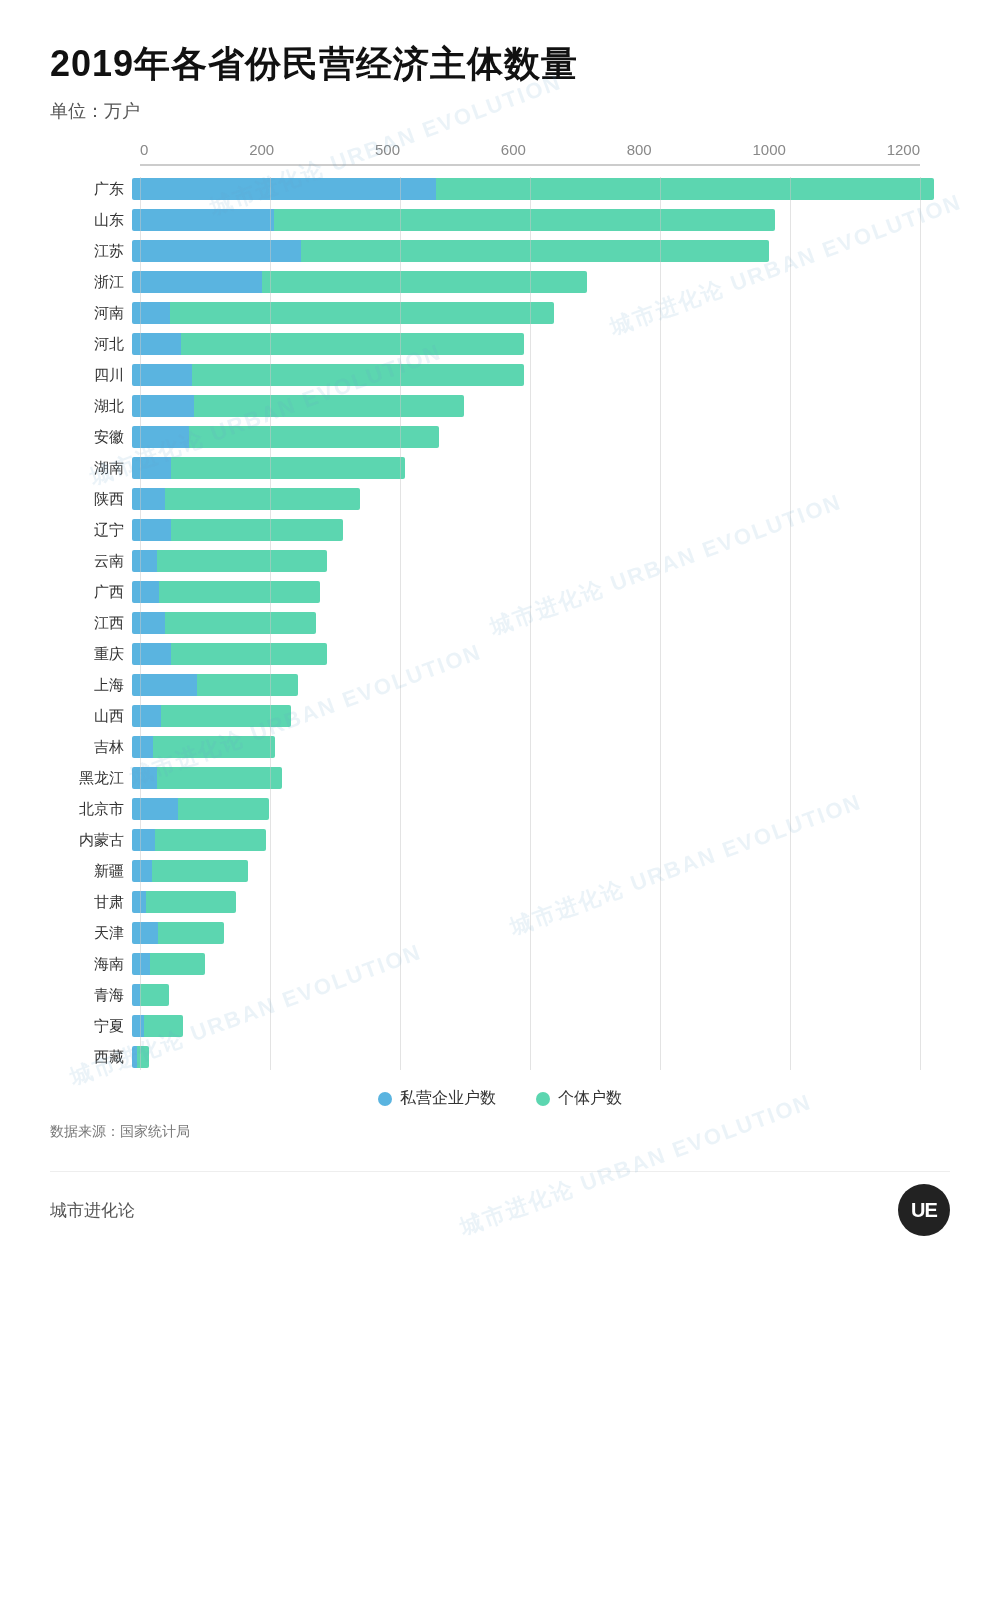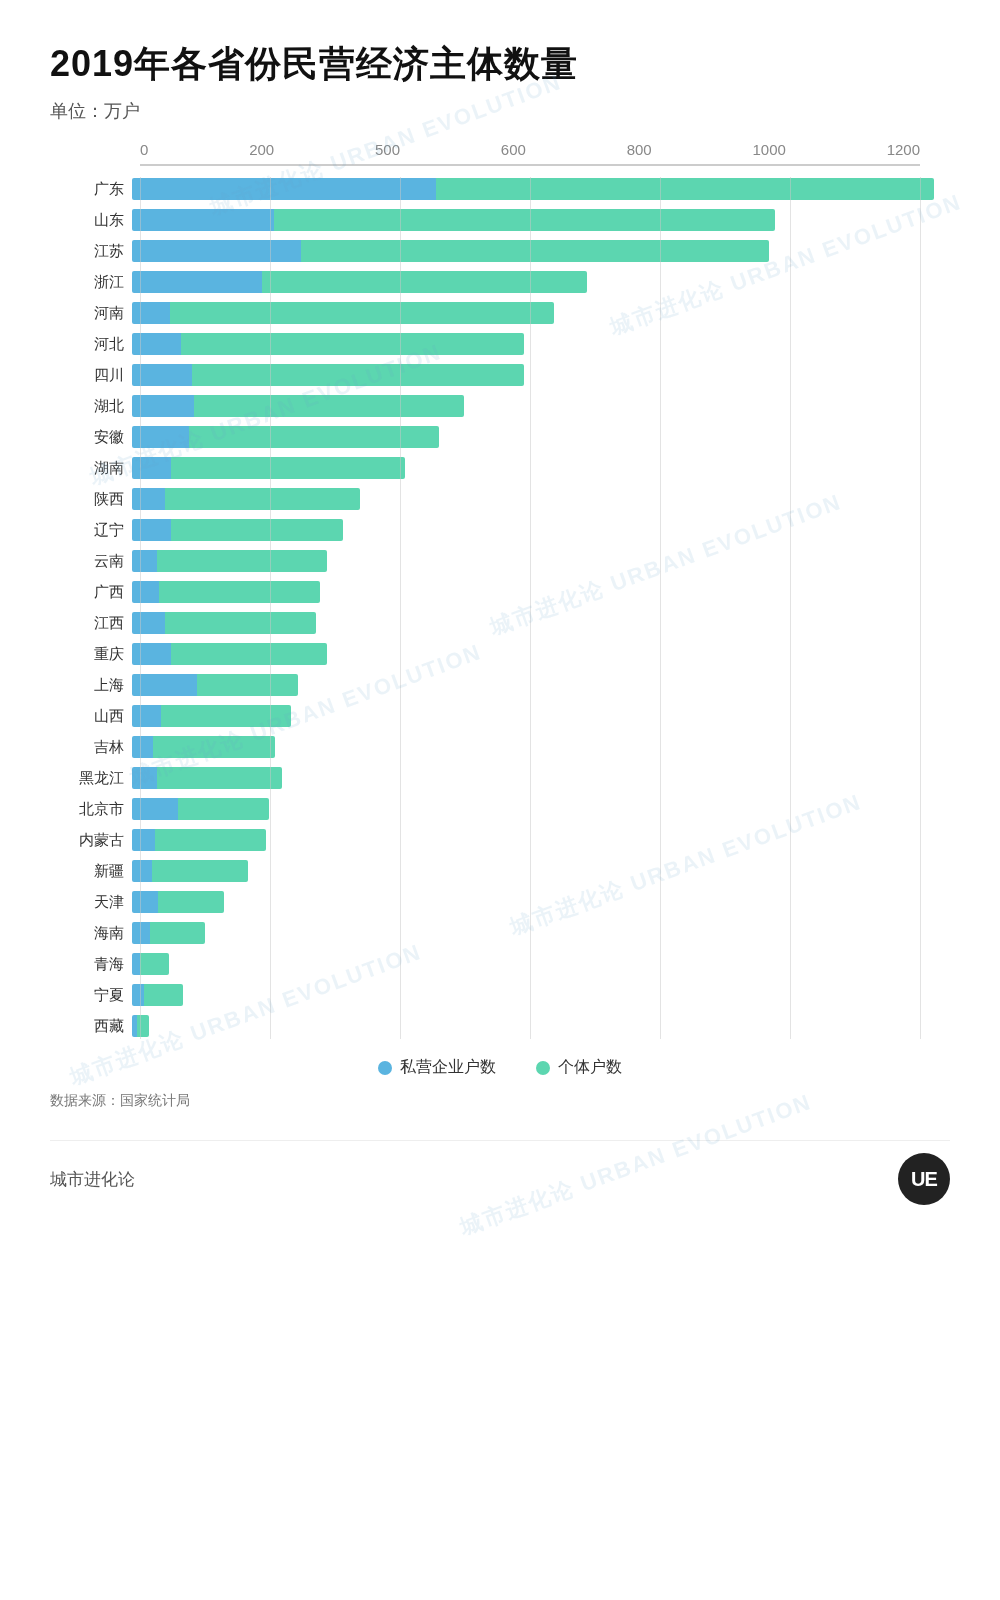--- a/index.html
+++ b/index.html
@@ -327,20 +327,27 @@
         </div>
       </div>
       <div class="bar-row">
         <div class="bar-label">新疆</div>
         <div class="bar-container" style="width: 116px;">
           <div class="bar-blue" style="width: 20px;"></div>
           <div class="bar-green" style="width: 96px;"></div>
         </div>
       </div>
       <div class="bar-row">
+        <div class="bar-label">甘肃</div>
+        <div class="bar-container" style="width: 104px;">
+          <div class="bar-blue" style="width: 14px;"></div>
+          <div class="bar-green" style="width: 90px;"></div>
+        </div>
+      </div>
+      <div class="bar-row">
         <div class="bar-label">天津</div>
         <div class="bar-container" style="width: 92px;">
           <div class="bar-blue" style="width: 26px;"></div>
           <div class="bar-green" style="width: 66px;"></div>
         </div>
       </div>
       <div class="bar-row">
         <div class="bar-label">海南</div>
         <div class="bar-container" style="width: 73px;">
           <div class="bar-blue" style="width: 18px;"></div>

